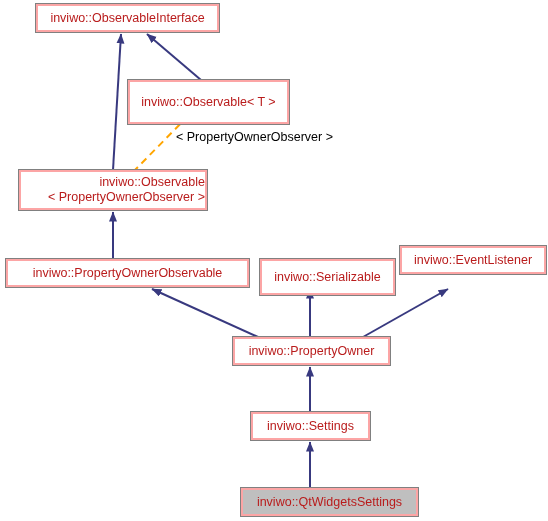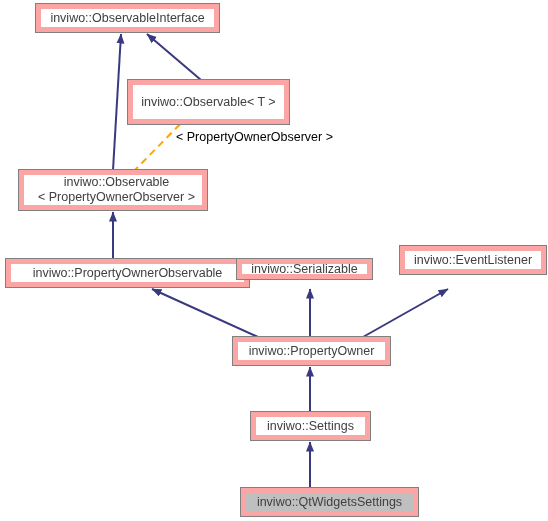--- a/index.html
+++ b/index.html
@@ -19,40 +19,40 @@
     position: absolute;
     left: 0;
     top: 0;
     width: 548px;
     height: 521px;
   }
   .node {
     position: absolute;
     box-sizing: border-box;
     background: #ffffff;
-    border: 5px solid #fca5a5;
+    border: 2px solid #fca5a5;
     outline: 1px solid #808080;
     outline-offset: 0px;
     display: flex;
     flex-direction: column;
     align-items: center;
     justify-content: center;
-    color: #404040;
+    color: #b91c1c;
     font-size: 12.5px;
     line-height: 15px;
     white-space: nowrap;
     z-index: 5;
     box-shadow: 1px 1px 0 0 #5a5a5a;
   }
   .node.highlight {
     background: #bfbfbf;
     margin-left: 20px;
   }
   .node.multiline {
-    align-items: center;
+    align-items: flex-end;
     padding-left: 7px;
   }
   .node .ln {
     display: block;
   }
   .edge-label {
     position: absolute;
     font-family: "Liberation Sans", sans-serif;
     font-size: 12.5px;
     color: #000000;
@@ -104,21 +104,21 @@
 
   <div class="node multiline" style="left: 19px; top: 170px; width: 188px; height: 40px;">
     <span class="ln">inviwo::Observable</span>
     <span class="ln">&lt; PropertyOwnerObserver &gt;</span>
   </div>
 
   <div class="node" style="left: 6px; top: 259px; width: 243px; height: 28px;">
     <span class="ln">inviwo::PropertyOwnerObservable</span>
   </div>
 
-  <div class="node" style="left: 237px; top: 259px; width: 135px; height: 20px;">
+  <div class="node" style="left: 260px; top: 259px; width: 135px; height: 36px;">
     <span class="ln">inviwo::Serializable</span>
   </div>
 
   <div class="node" style="left: 400px; top: 246px; width: 146px; height: 28px;">
     <span class="ln">inviwo::EventListener</span>
   </div>
 
   <div class="node" style="left: 233px; top: 337px; width: 157px; height: 28px;">
     <span class="ln">inviwo::PropertyOwner</span>
   </div>

